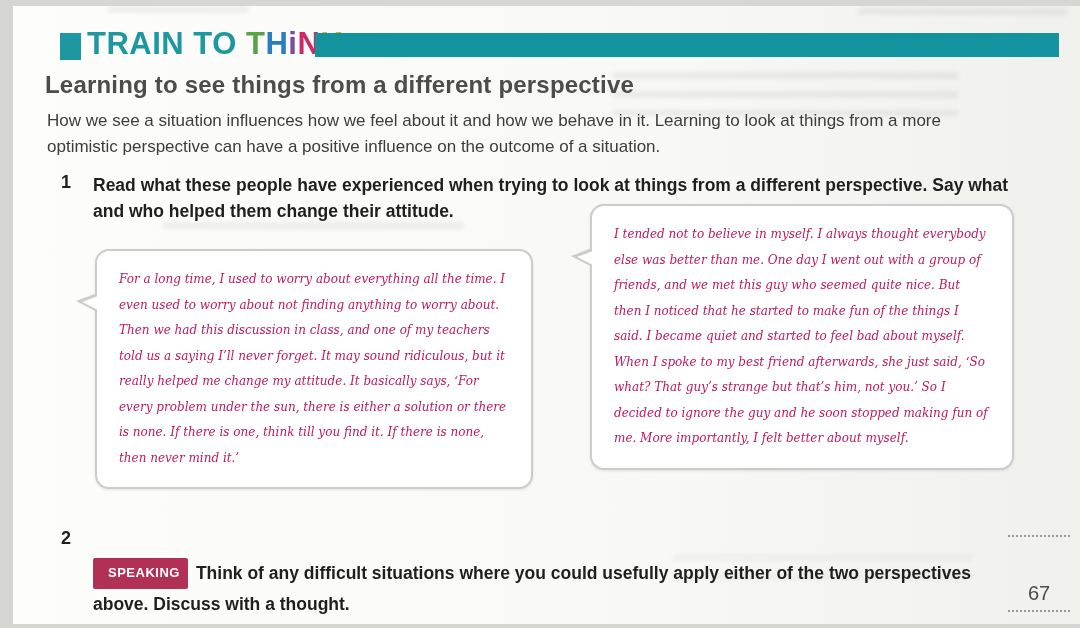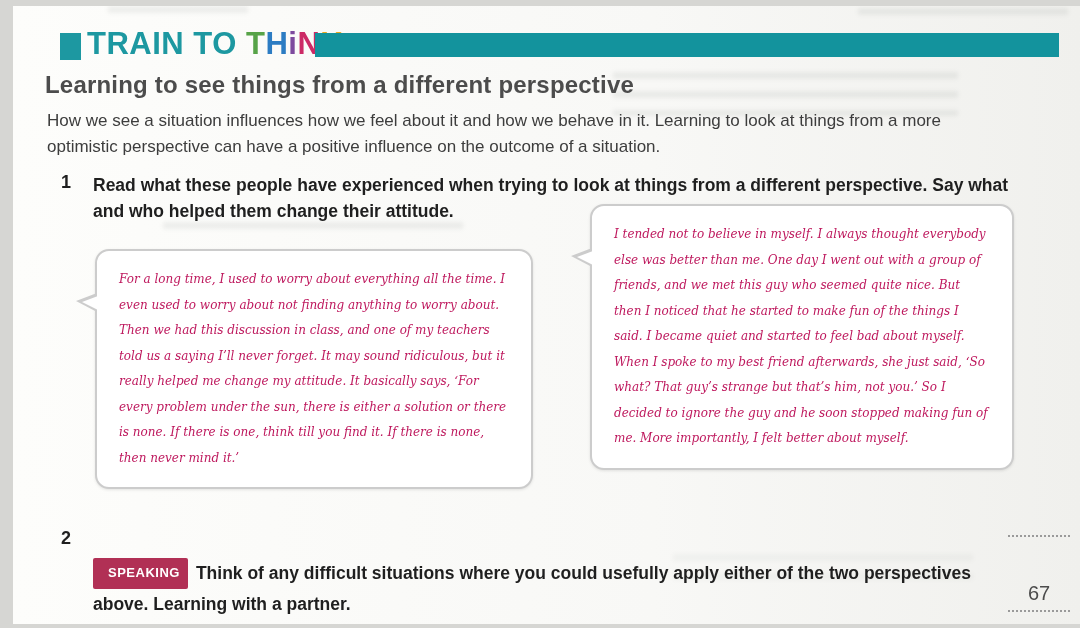--- a/index.html
+++ b/index.html
@@ -126,21 +126,21 @@
 
   <div class="bubble bubble-left">
     <span>For a long time, I used to worry about everything all the time. I even used to worry about not finding anything to worry about. Then we had this discussion in class, and one of my teachers told us a saying I’ll never forget. It may sound ridiculous, but it really helped me change my attitude. It basically says, ‘For every problem under the sun, there is either a solution or there is none. If there is one, think till you find it. If there is none, then never mind it.’</span>
   </div>
   <div class="bubble bubble-right">
     <span>I tended not to believe in myself. I always thought everybody else was better than me. One day I went out with a group of friends, and we met this guy who seemed quite nice. But then I noticed that he started to make fun of the things I said. I became quiet and started to feel bad about myself. When I spoke to my best friend afterwards, she just said, ‘So what? That guy’s strange but that’s him, not you.’ So I decided to ignore the guy and he soon stopped making fun of me. More importantly, I felt better about myself.</span>
   </div>
 
   <div class="exercise ex-2">
     <div class="ex-number">2</div>
-    <div class="ex-body"><span class="badge">SPEAKING</span><span>Think of any difficult situations where you could usefully apply either of the two perspectives above. Learning with a partner.</span></div>
+    <div class="ex-body"><span class="badge">SPEAKING</span><span>Think of any difficult situations where you could usefully apply either of the two perspectives above. Discuss with a thought.</span></div>
   </div>
 
   <div class="page-num-block">
     <div class="dotted-rule"></div>
     <div class="page-num">67</div>
     <div class="dotted-rule"></div>
   </div>
 
 </div>
 

